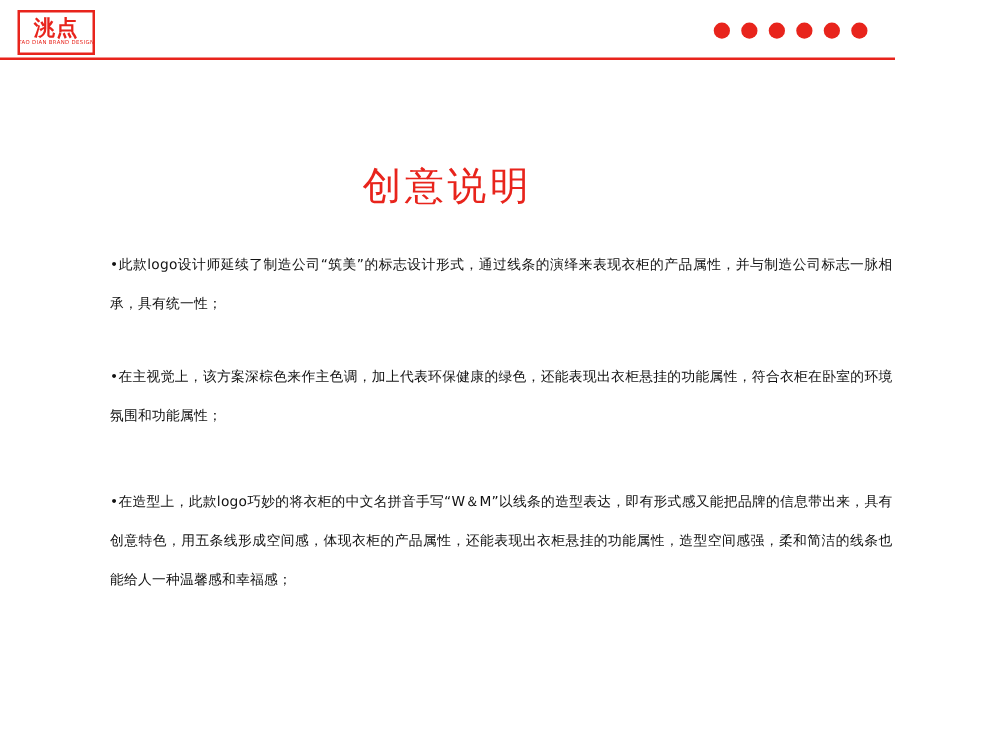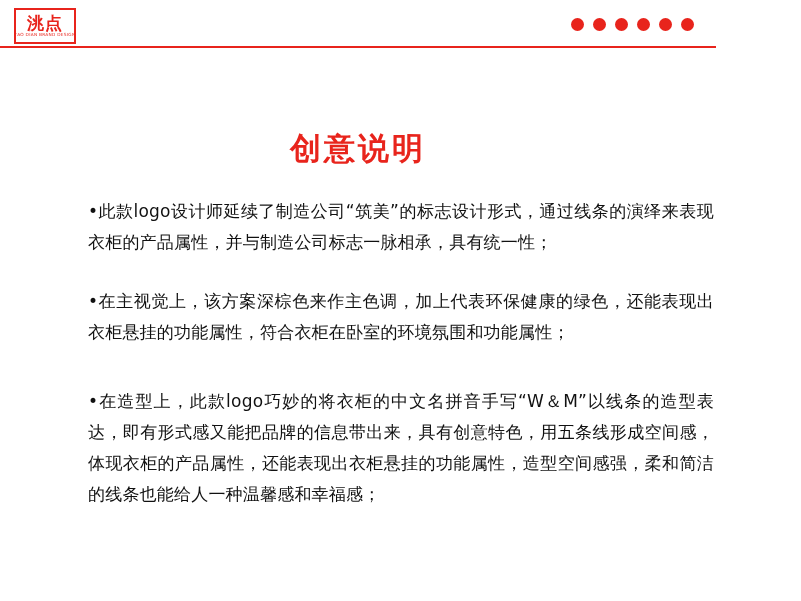--- a/index.html
+++ b/index.html
@@ -81,33 +81,33 @@
 
   
   .title {
     position: absolute;
     top: 128px;
     left: 0;
     right: 0;
     text-align: center;
     color: #e8241c;
     font-size: 31px;
-    font-weight: bold;
+    font-weight: normal;
     letter-spacing: 3px;
     font-family: "DejaVu Sans", sans-serif;
   }
 
   
   .body-text {
     position: absolute;
     top: 196px;
     left: 88px;
     width: 626px;
     color: #111111;
-    font-size: 17px;
+    font-size: 11px;
     line-height: 31px;
     font-family: "DejaVu Sans", sans-serif;
   }
   .para {
     margin: 0 0 28px 0;
     text-indent: 0;
     text-align: justify;
     letter-spacing: 0.2px;
   }
   .para:last-child {

